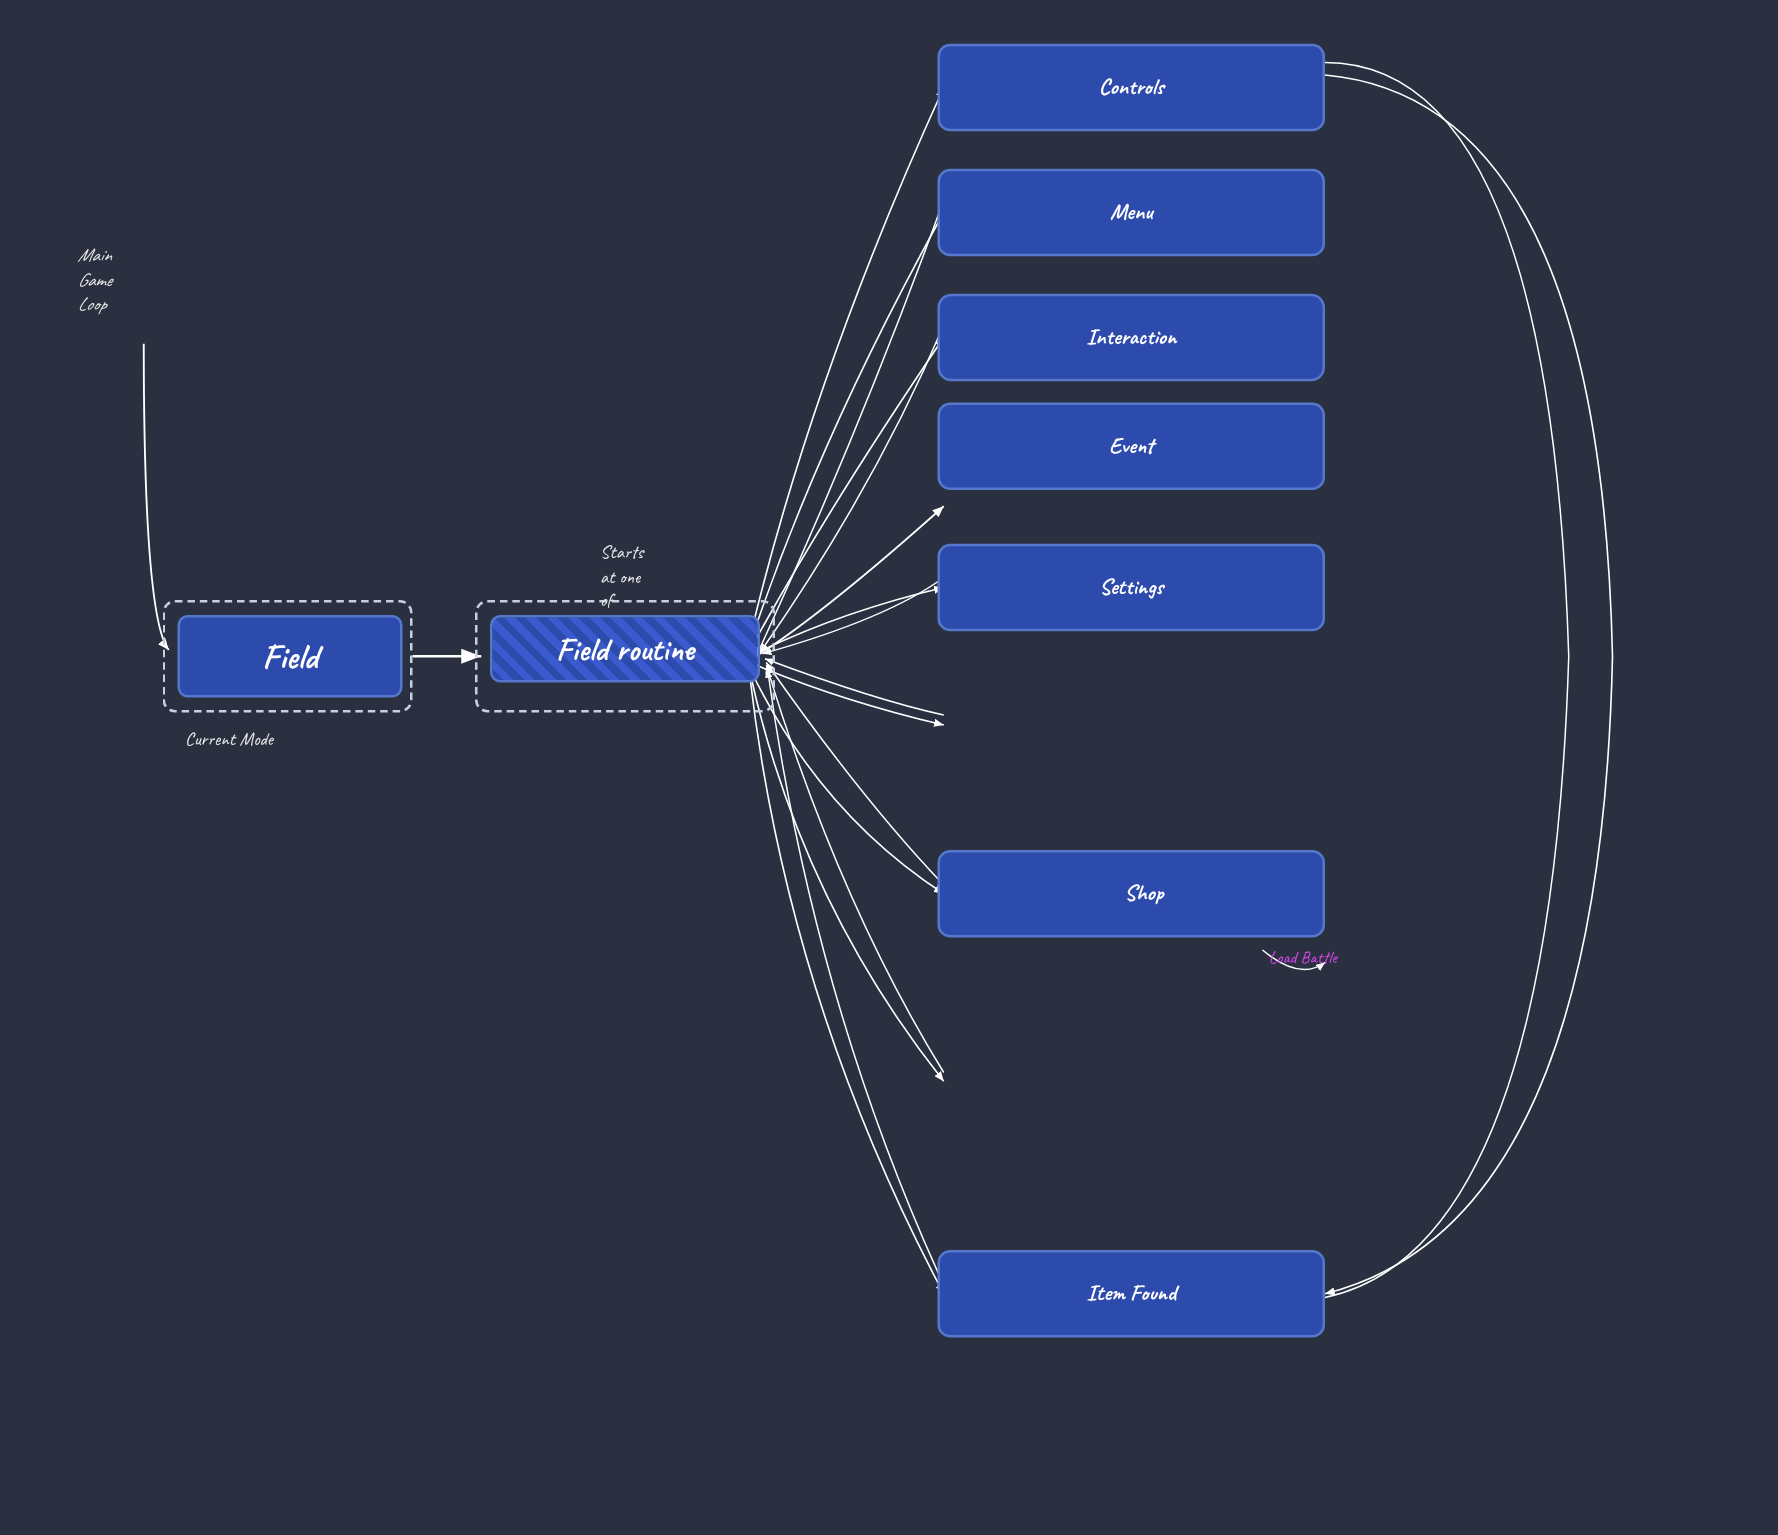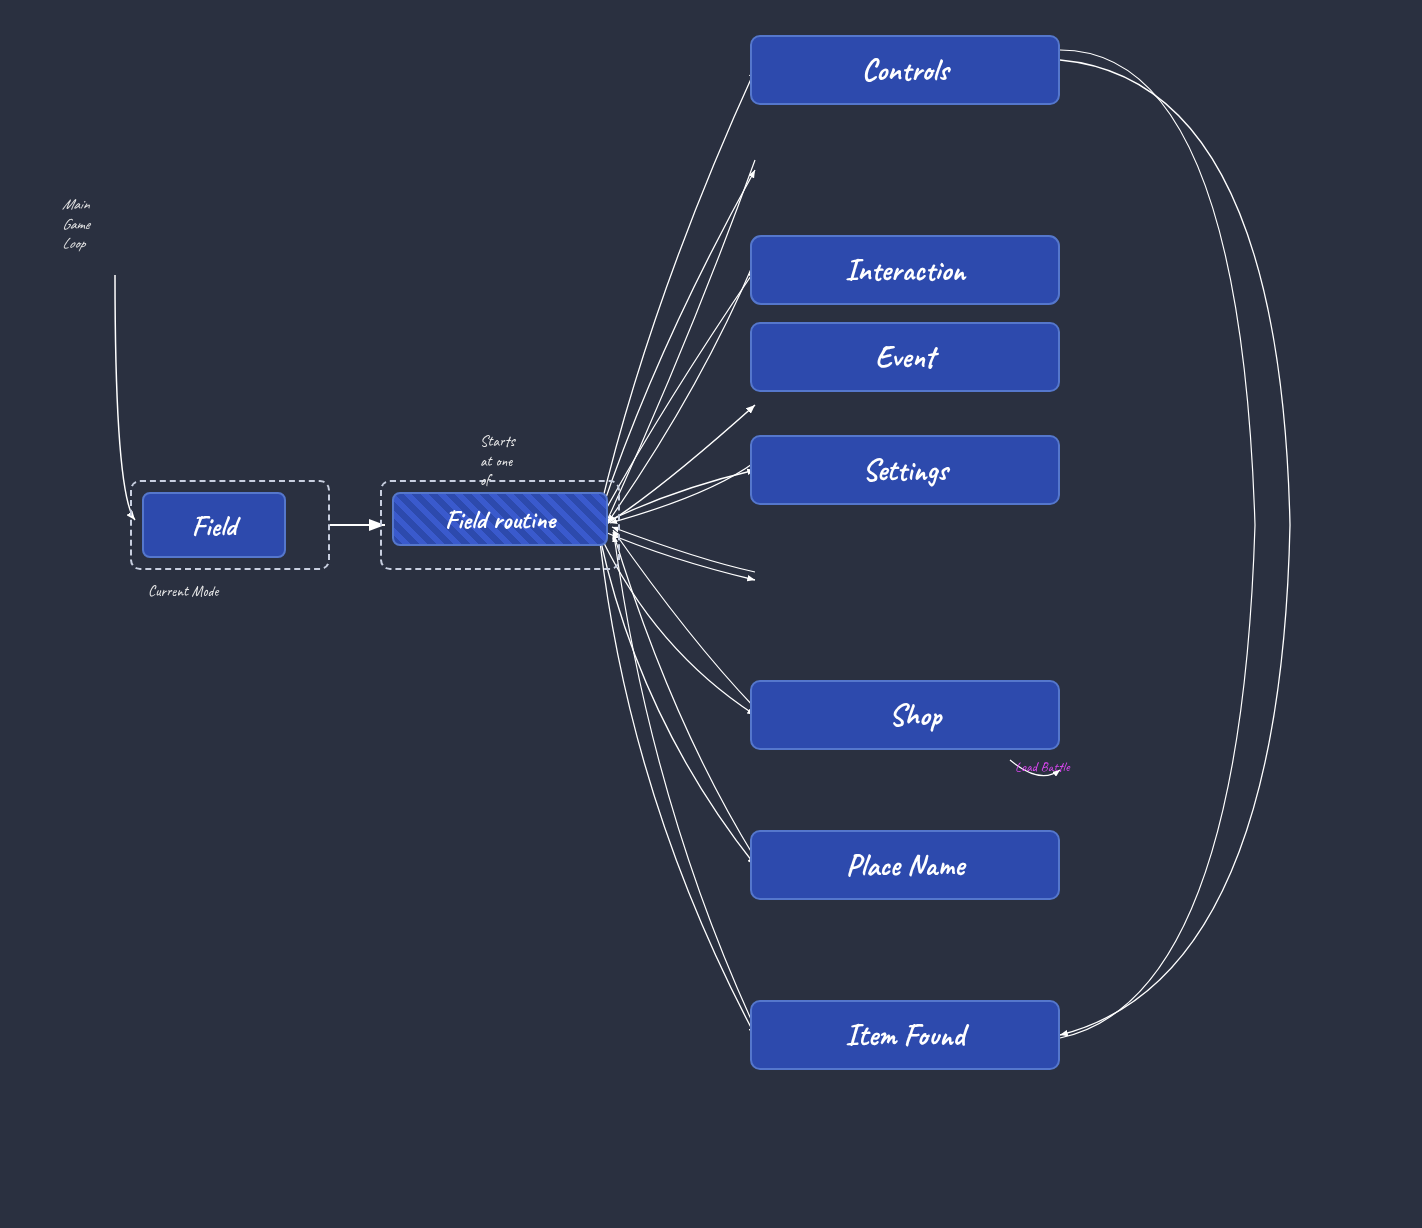--- a/index.html
+++ b/index.html
@@ -42,21 +42,21 @@
       width: 200px;
       height: 90px;
       border: 2px dashed #c8cfe0;
       border-radius: 10px;
     }
 
     .field-inner {
       position: absolute;
       top: 492px;
       left: 142px;
-      width: 144px;
+      width: 180px;
       height: 66px;
       background: #2d4aad;
       border: 2px solid #5577cc;
       border-radius: 8px;
       display: flex;
       align-items: center;
       justify-content: center;
     }
 
     .field-inner span {
@@ -135,21 +135,21 @@
       border-radius: 10px;
       display: flex;
       align-items: center;
       justify-content: center;
       width: 310px;
       height: 70px;
     }
 
     .node span {
       color: #ffffff;
-      font-size: 30px;
+      font-size: 18px;
       font-family: 'Caveat', cursive, sans-serif;
       font-weight: 600;
     }
 
     
     .load-battle-label {
       position: absolute;
       top: 758px;
       left: 1015px;
       color: #d946ef;
@@ -243,41 +243,41 @@
   </div>
 
   <div class="starts-label">Starts
 at one
 of</div>
 
   <div class="node" style="top:35px;left:750px;">
     <span>Controls</span>
   </div>
 
+  <div class="node" style="top:135px;left:750px;">
+    <span>Menu</span>
+  </div>
 
   <div class="node" style="top:235px;left:750px;border-radius:11px;">
     <span>Interaction</span>
   </div>
 
   <div class="node" style="top:322px;left:750px;">
     <span>Event</span>
   </div>
 
   <div class="node" style="top:435px;left:750px;">
     <span>Settings</span>
   </div>
 
 
   <div class="load-battle-label">Load Battle</div>
 
   <div class="node" style="top:680px;left:750px;padding-left:20px;">
     <span>Shop</span>
   </div>
 
-  <div class="node" style="top:830px;left:750px;">
-    <span>Place Name</span>
-  </div>
 
   <div class="node" style="top:1000px;left:750px;">
     <span>Item Found</span>
   </div>
 
 </div>
 
 </body></html>

